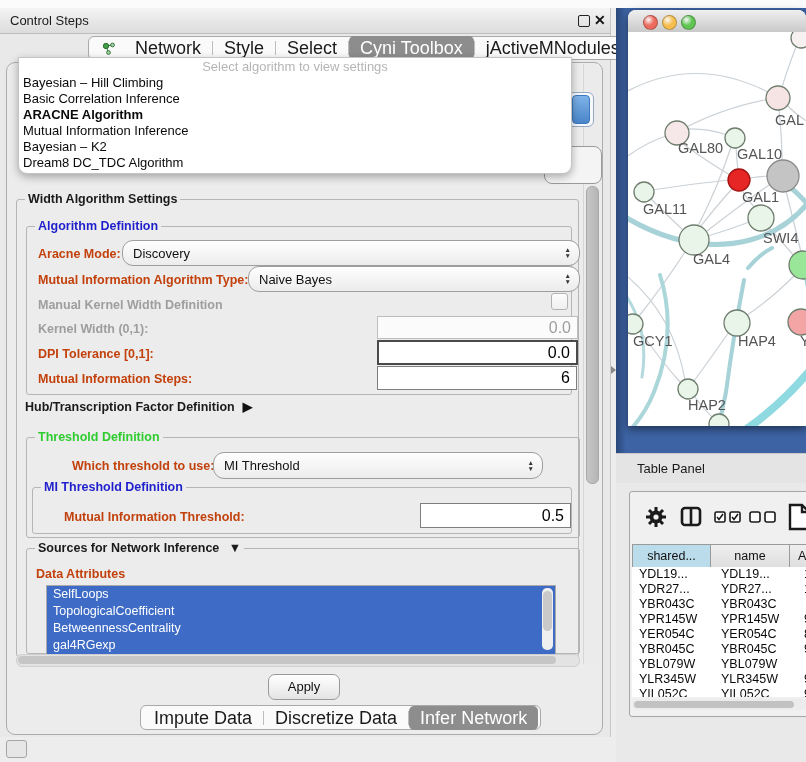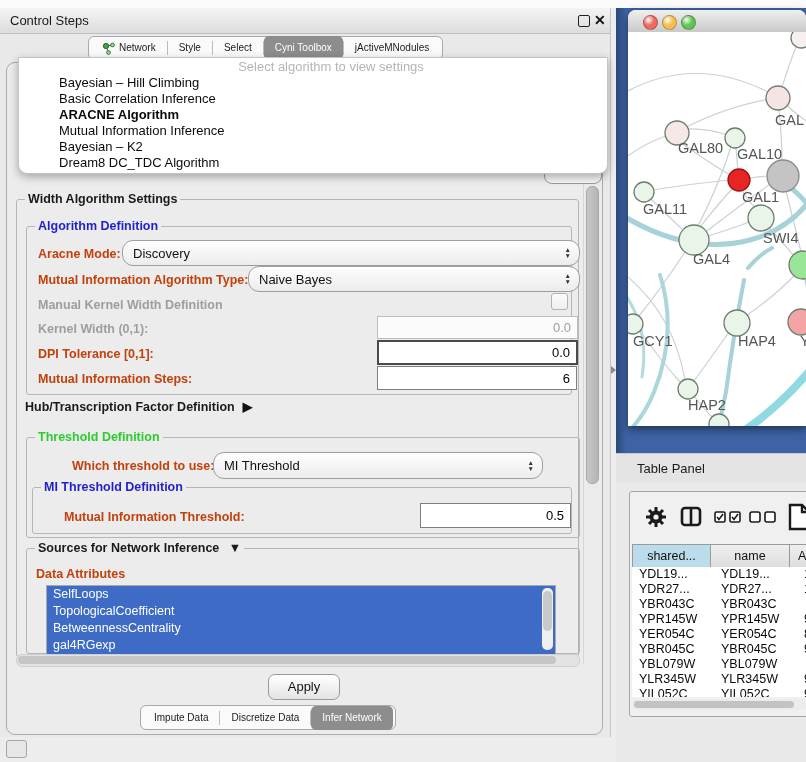--- a/index.html
+++ b/index.html
@@ -7,47 +7,47 @@
   .abs{position:absolute;}
   
   #top-strip{left:0;top:0;width:806px;height:8px;background:#FBFBFB;}
   #control-panel{left:0;top:8px;width:610px;height:729px;background:#E9E9E9;border-right:1px solid #C6C6C6;}
   #cp-titlebar{left:0;top:0;width:610px;height:25px;background:linear-gradient(#F4F4F4,#DCDCDC);border-bottom:1px solid #BEBEBE;}
   #cp-title{left:10px;top:0;height:25px;line-height:25px;font-size:13px;color:#1A1A1A;}
   #float-btn{left:578px;top:7px;width:10px;height:10px;border:1.6px solid #222;border-radius:2px;background:transparent;}
   #close-btn{left:594px;top:3px;font-size:14px;font-weight:700;color:#111;line-height:19px;}
   
   #top-tab-bar{left:88px;top:28px;height:22px;display:inline-flex;align-items:center;background:#FAFAFA;border:1px solid #A9A9A9;border-radius:6px;padding:0 2px;}
-  .tab{height:24px;line-height:20px;padding:0 11px;font-size:10px;color:#1A1A1A;display:flex;align-items:center;gap:4px;border-radius:5px;white-space:nowrap;}
+  .tab{height:24px;line-height:20px;padding:0 11px;font-size:18px;color:#1A1A1A;display:flex;align-items:center;gap:20px;border-radius:5px;white-space:nowrap;}
   .tab.sel{background:#8D8D8D;color:#FFFFFF;}
   .tab-sep{width:1px;height:14px;background:#BDBDBD;}
   
   #main-container{left:6px;top:54px;width:595px;height:671px;border:1px solid #ACACAC;border-radius:9px;background:#ECECEC;}
   
   #v-scroll-track{left:583px;top:56px;width:15px;height:600px;background:#EBEBEB;border-left:1px solid #D6D6D6;}
   #v-scroll-thumb{left:585px;top:178px;width:11px;height:296px;background:linear-gradient(90deg,#C6C6C6,#B5B5B5);border:1px solid #A8A8A8;border-radius:6px;}
   
-  #algo-popup{left:18px;top:49px;width:552px;height:115px;background:#FFFFFF;border:1px solid #C4C4C4;border-radius:0 0 9px 9px;box-shadow:0 3px 8px rgba(0,0,0,.3);z-index:40;padding-left:36px;}
+  #algo-popup{left:18px;top:49px;width:552px;height:115px;background:#FFFFFF;border:1px solid #C4C4C4;border-radius:0 0 9px 9px;box-shadow:0 3px 8px rgba(0,0,0,.3);z-index:40;}
   #algo-prompt{height:17px;line-height:17px;text-align:center;color:#B5B5B5;font-size:13px;}
   .dd-item{height:16px;line-height:16px;padding-left:4px;font-size:13px;color:#0A0A0A;white-space:nowrap;}
   .dd-item.bold{font-weight:700;}
   
   #combo-fragment{left:548px;top:84px;width:44px;height:33px;border:1px solid #97A8C2;border-radius:6px;background:#F6F8FB;z-index:30;}
   #combo-fragment-spinner{left:572px;top:87px;width:16px;height:27px;background:linear-gradient(#7FB2E8,#4A86C9);border:1px solid #3B78C0;border-radius:4px;z-index:31;}
   #field-fragment{left:544px;top:138px;width:56px;height:36px;border:1px solid #9A9A9A;border-radius:8px;background:#F4F4F4;z-index:30;}
   
   .group{border:1px solid #B5B5B5;border-radius:3px;}
   .legend{position:absolute;top:-8px;left:8px;background:#ECECEC;padding:0 3px;font-size:12.5px;font-weight:700;white-space:nowrap;}
   .legend.blue{color:#1F1FCC;}
   .legend.green{color:#2FCC2F;}
   .flabel{font-size:12.5px;font-weight:700;color:#c2410c;white-space:nowrap;}
   .flabel.dis{color:#9E9E9E;}
   .combo{background:linear-gradient(#FEFEFE,#ECECEC);border:1px solid #9E9E9E;border-radius:11px;font-size:13px;color:#111;display:flex;align-items:center;padding-left:10px;box-shadow:inset 0 1px 0 #FFF;}
   .combo .arrows{position:absolute;right:8px;top:50%;transform:translateY(-50%);font-size:6.5px;line-height:6px;color:#333;text-align:center;}
-  .tinput{background:#FFFFFF;font-size:13px;text-align:right;padding-right:6px;display:flex;align-items:center;justify-content:flex-end;}
+  .tinput{background:#FFFFFF;font-size:16px;text-align:right;padding-right:6px;display:flex;align-items:center;justify-content:flex-end;}
   .tinput.dis{border:1px solid #BDBDBD;color:#9E9E9E;background:#FBFBFB;}
   .tinput.strong{border:2px solid #4A4A4A;color:#000;}
   .tinput.norm{border:1px solid #7E7E7E;color:#000;}
   #manual-kernel-checkbox{border:1px solid #B3B3B3;border-radius:3px;background:linear-gradient(#FCFCFC,#EFEFEF);}
   #hub-row{font-size:12.5px;font-weight:700;color:#1A1A1A;}
   #hub-arrow{display:inline-block;margin-left:8px;color:#111;}
   
   #attr-list{border:1px solid #A9A9A9;background:#FFFFFF;overflow:hidden;}
   .attr-item{height:17px;line-height:17px;background:#3D6BC5;color:#FFFFFF;font-size:12.5px;padding-left:6px;white-space:nowrap;}
   #attr-scroll{position:absolute;right:2px;top:2px;width:11px;height:62px;background:#EFEFEF;border-radius:5px;}

